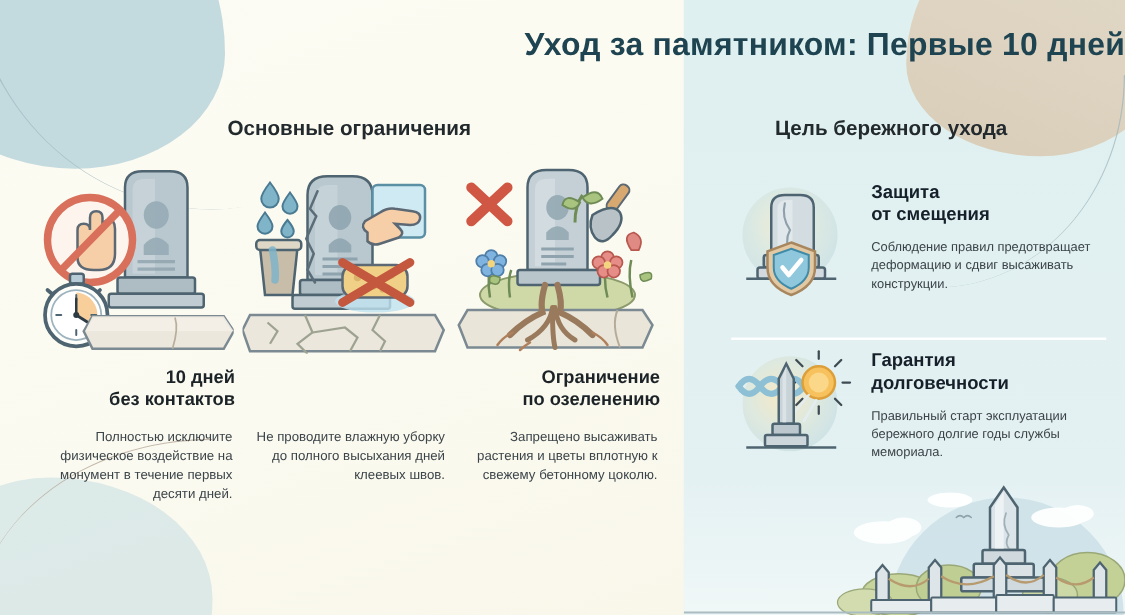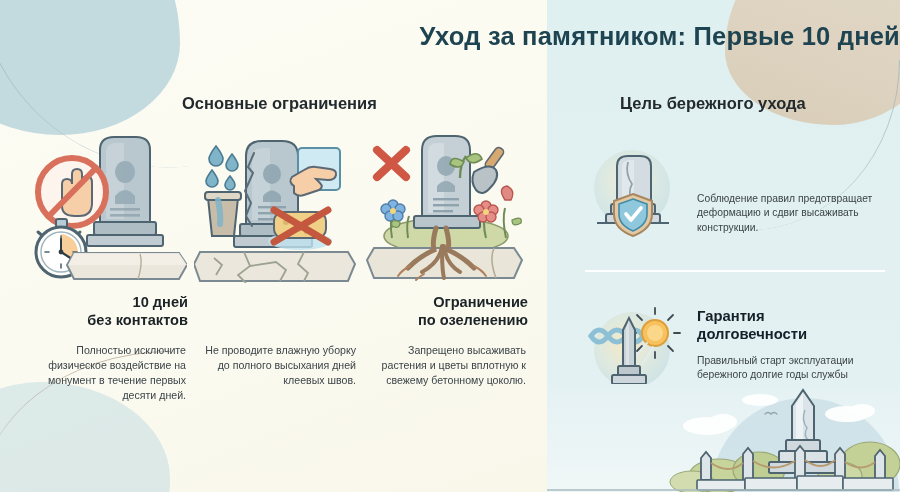--- a/index.html
+++ b/index.html
@@ -57,21 +57,21 @@
     font-size:10.6px;color:#3b4449;line-height:1.42;text-align:right;}
 
   
   .ritem{position:absolute;left:585px;width:300px;}
   .ritem .icon{position:absolute;left:0;top:0;width:98px;height:98px;}
   .ritem .h{position:absolute;left:112px;top:6px;width:190px;
     font-size:14.8px;font-weight:bold;color:#16202a;line-height:1.2;}
   .ritem .p{position:absolute;left:112px;top:52px;width:192px;
     font-size:10.3px;color:#3b4449;line-height:1.4;}
   #ritem-1{top:140px;height:110px;}
-  #ritem-2{top:302px;height:110px;}
+  #ritem-2{top:275px;height:110px;}
   .rdivider{position:absolute;left:585px;top:270px;width:300px;height:2px;
     background:#ffffff;opacity:.95;}
   .rscene{position:absolute;left:547px;bottom:0;width:353px;height:108px;}
 </style>
 </head>
 <body>
 
 <div id="canvas">
 
   <div class="left-panel"></div>
@@ -308,20 +308,24 @@
         <path d="M37 27 q0-7 8-7 h4 v44 h-12 Z" fill="#e3eaed" opacity=".85"></path>
         <path d="M43 22 q-3 12 4 22 q-5 9 1 20" stroke="#8ea0a9" stroke-width="1.7" fill="none"></path>
         <rect x="26" y="64" width="44" height="10" rx="2" fill="#c2cdd3" stroke="#4e6470" stroke-width="2"></rect>
         <rect x="21" y="74" width="54" height="9" rx="2" fill="#d2dadf" stroke="#4e6470" stroke-width="2"></rect>
         <line x1="12" y1="83" x2="84" y2="83" stroke="#4e6470" stroke-width="2"></line>
         <path d="M48 54 l19 7 v13 q0 15-19 22 q-19-7-19-22 V61 Z" fill="#e2c9a4" stroke="#a8875f" stroke-width="2"></path>
         <path d="M48 59 l14 5 v10 q0 11-14 17 q-14-6-14-17 V64 Z" fill="#8fc8dd" stroke="#3f8ba8" stroke-width="1.6"></path>
         <path d="M41 74 l5 6 10 -12" stroke="#ffffff" stroke-width="3.6" fill="none" stroke-linecap="round" stroke-linejoin="round"></path>
       </svg>
     </div>
+    <div class="h">
+      <span>Защита</span><br>
+      <span>от смещения</span>
+    </div>
     <div class="p">Соблюдение правил предотвращает деформацию и сдвиг высаживать конструкции.</div>
   </div>
 
   <div class="rdivider"></div>
 
   <div class="ritem" id="ritem-2">
     <div class="icon">
       <svg viewBox="0 0 98 98" width="98" height="98">
         <defs>
           <radialGradient id="g2" cx="42%" cy="42%" r="62%">

